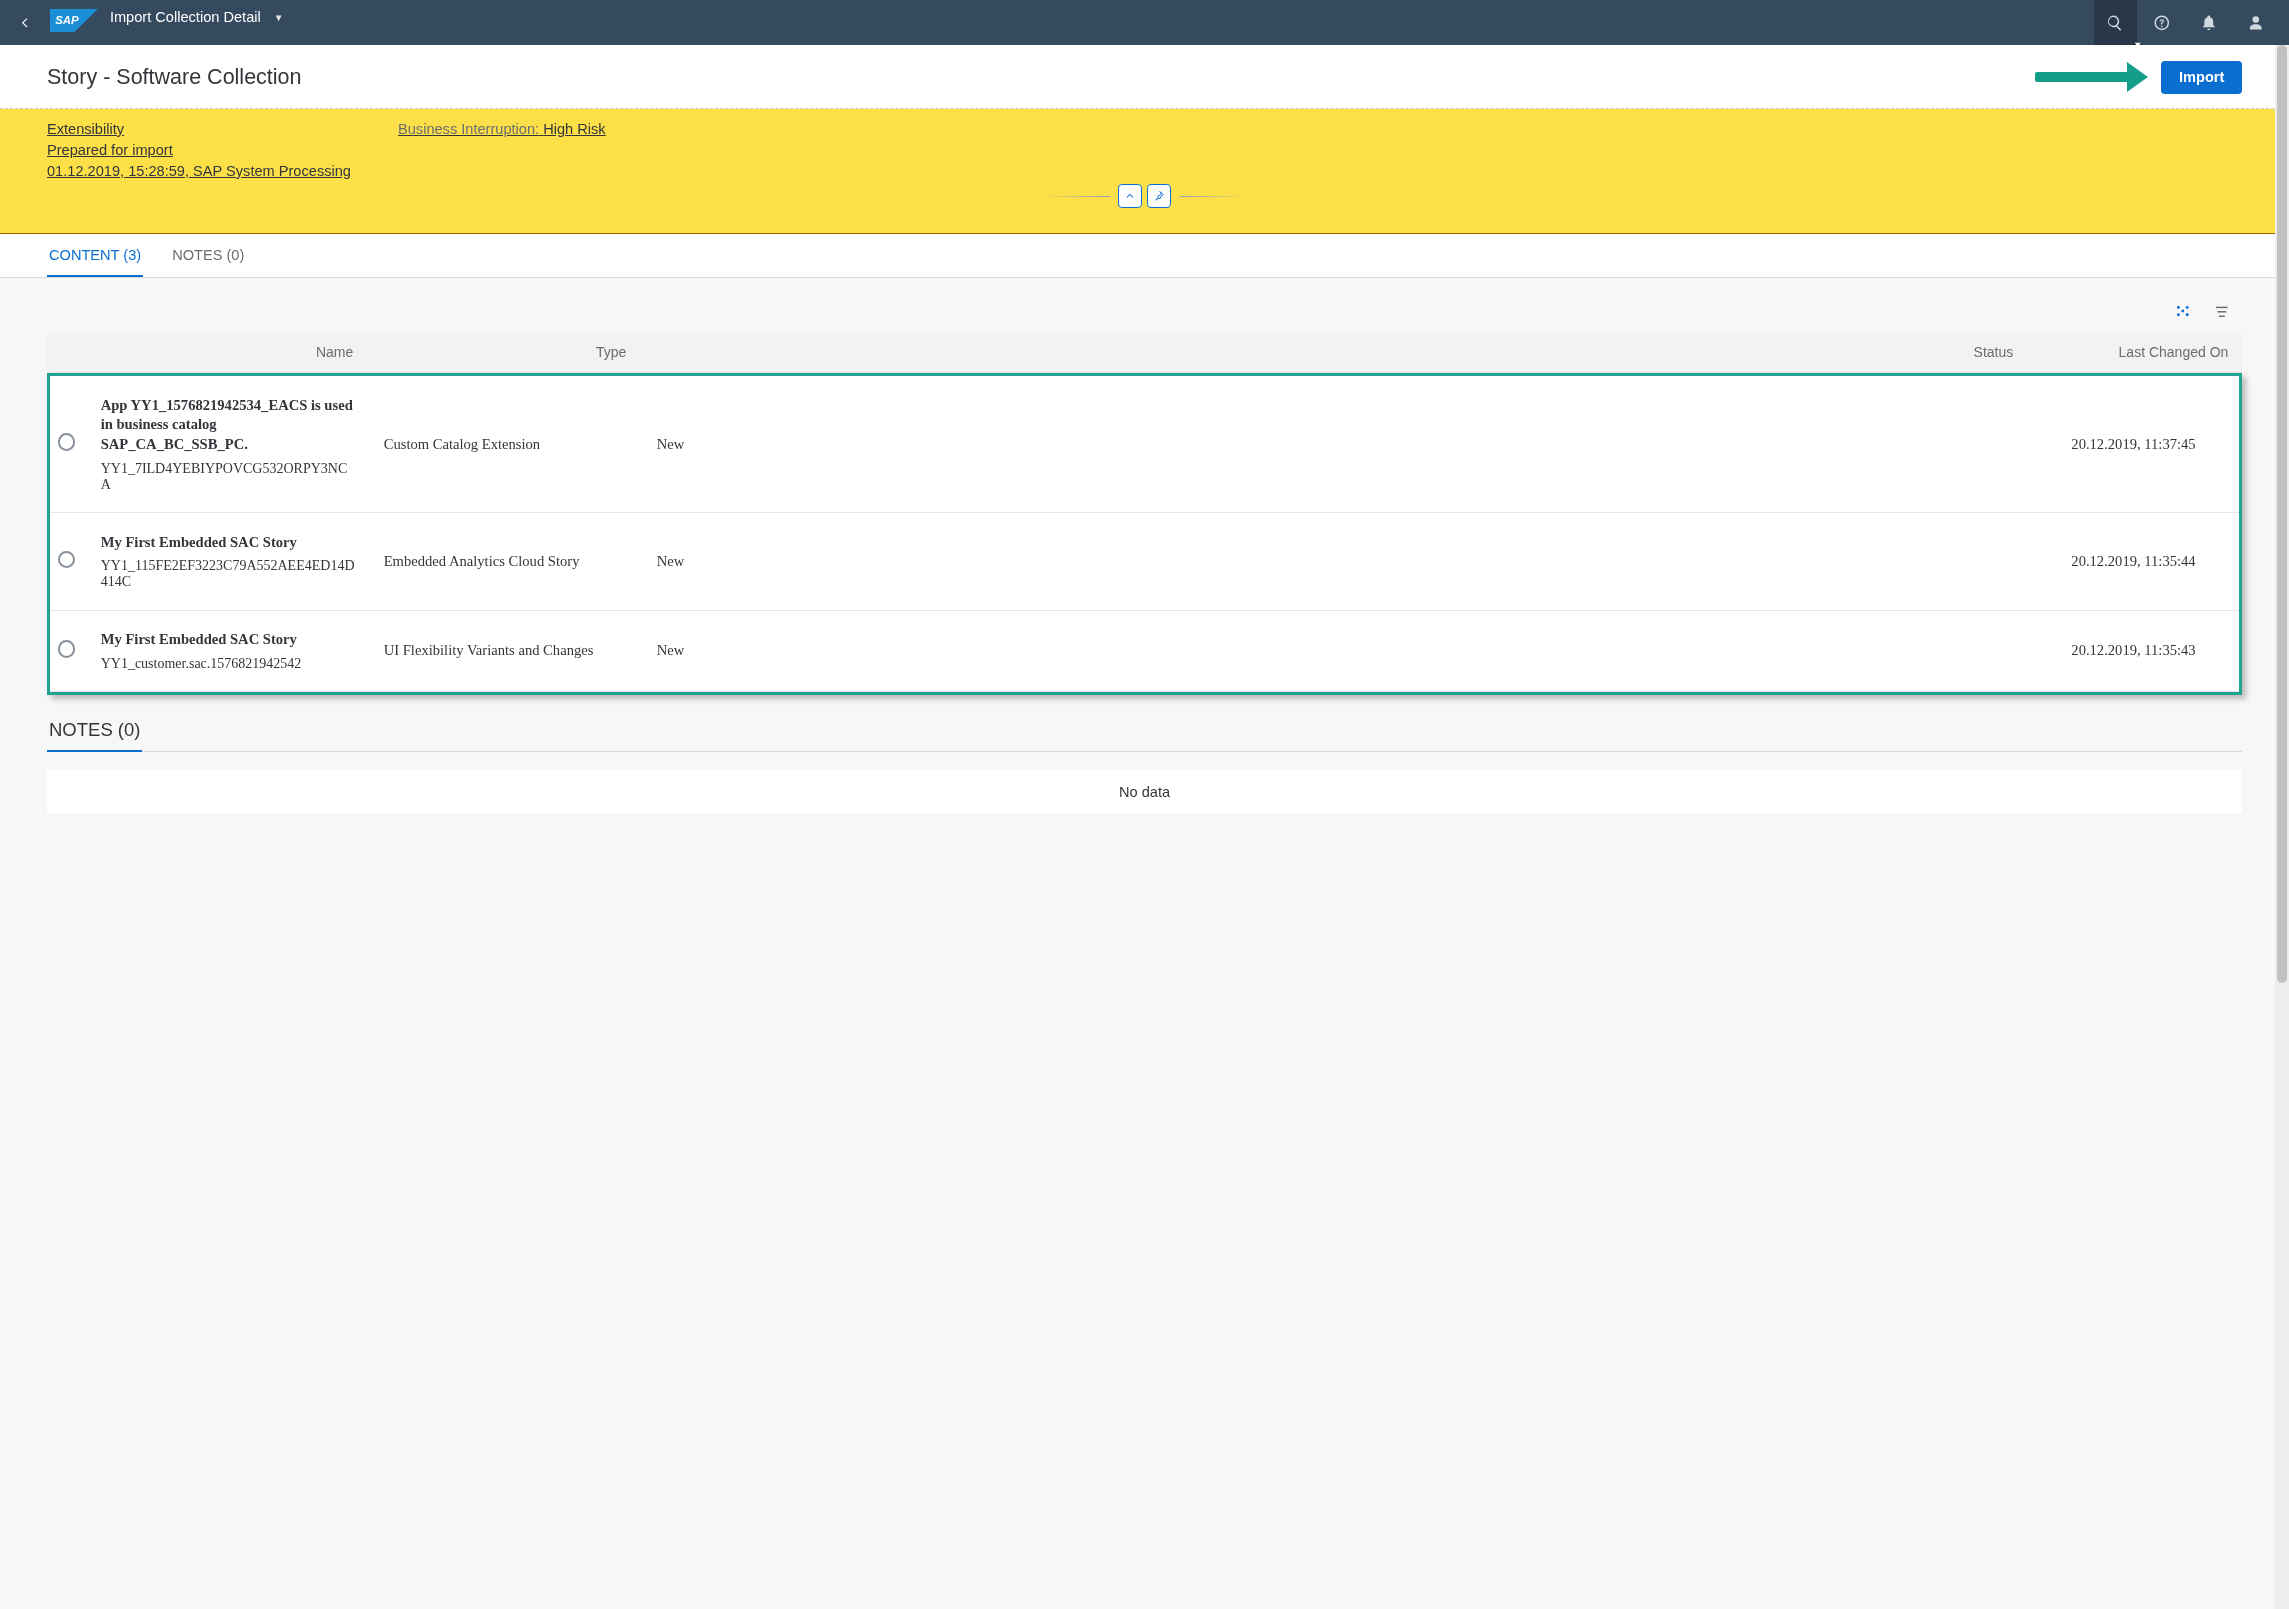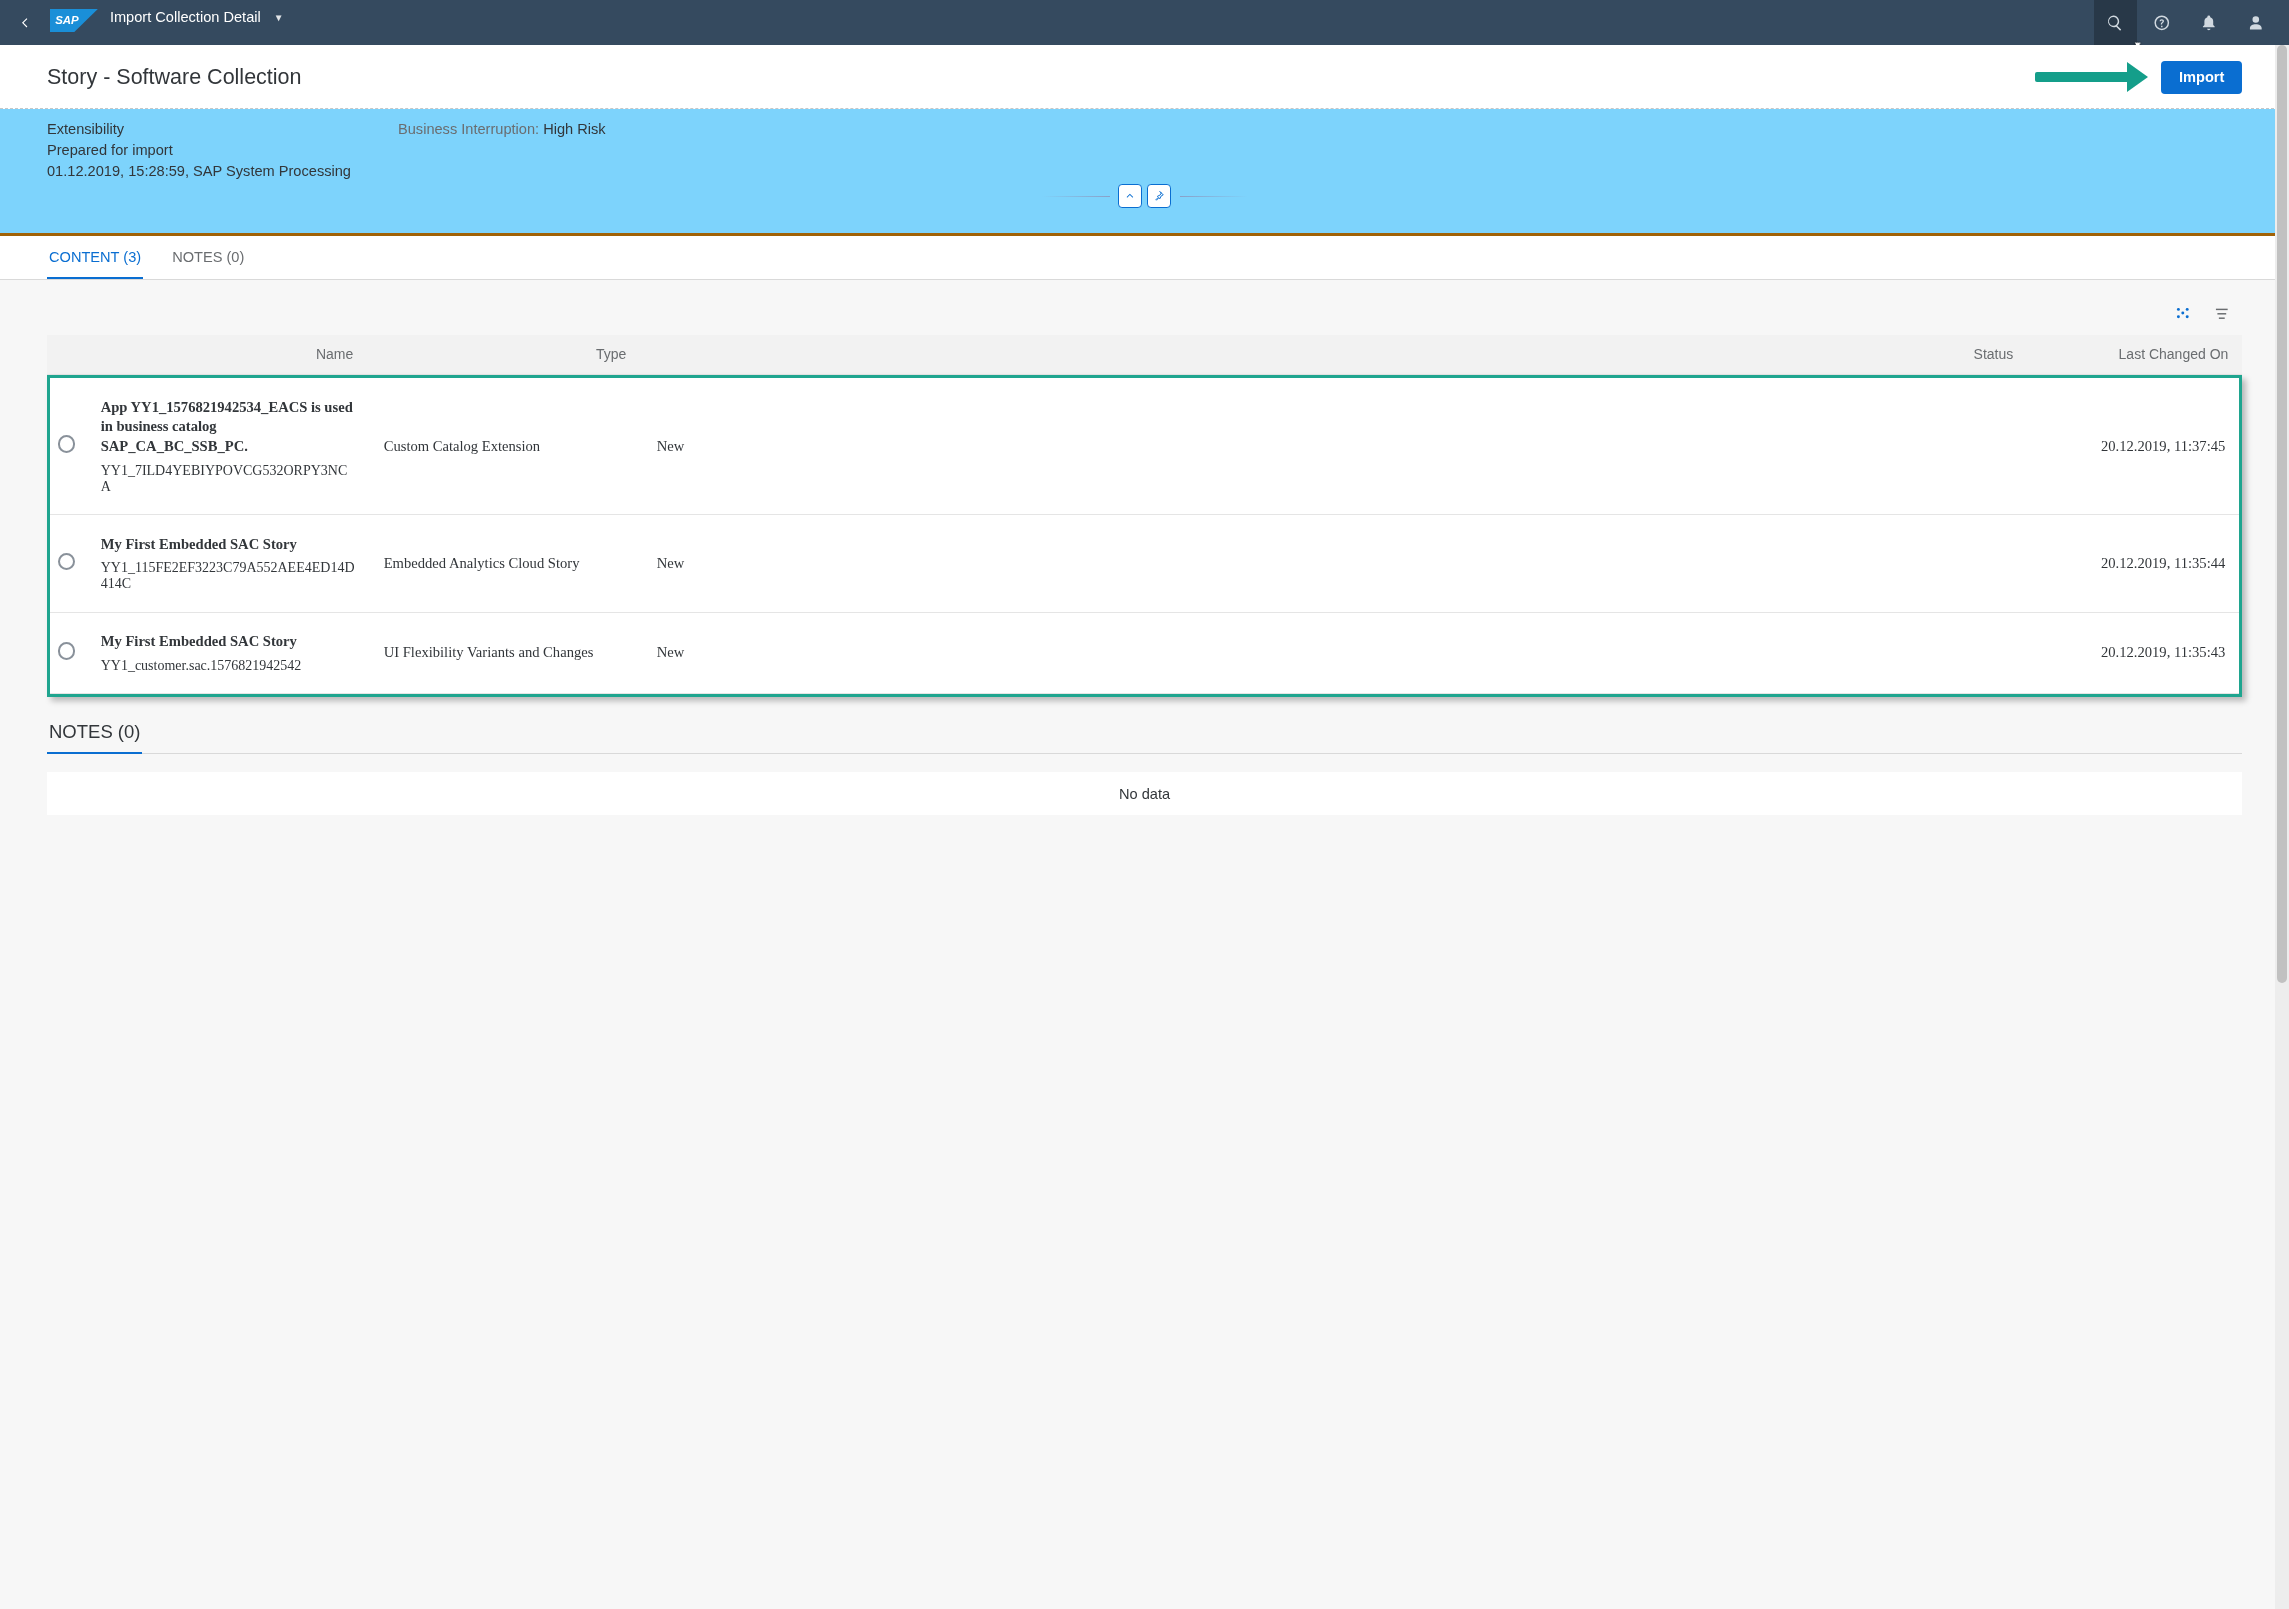--- a/index.html
+++ b/index.html
@@ -24,21 +24,21 @@
   }
 
   .page-header { background: #fff; border-bottom: 1px dashed #c7c7c7; padding: 15.6px 47px 13.7px 47px; display: flex; align-items: center; position: relative; }
   .page-heading { font-size: 21.5px; font-weight: 400; color: #32363a; }
   .import-arrow { margin-left: auto; display: flex; align-items: center; }
   .arrow-shape { position: relative; height: 17.6px; display: flex; align-items: center; }
   .arrow-bar { width: 94px; height: 9.8px; background: #149e8a; border-radius: 2px; }
   .arrow-head { width: 0; height: 0; border-top: 15.6px solid transparent; border-bottom: 15.6px solid transparent; border-left: 21.5px solid #149e8a; margin-left: -2px; }
   .import-btn { background: #0a6ed1; color: #fff; border: none; padding: 8.8px 17.6px; border-radius: 3.9px; font-size: 14.6px; font-weight: 600; cursor: pointer; margin-left: 13.7px; }
 
-  .info-block { background: #7dd3fc; padding: 9.8px 47px 25px 47px; border-bottom: 3px solid #a16207; }
+  .info-block { background: #fde047; padding: 9.8px 47px 25px 47px; border-bottom: 1px solid #a16207; text-decoration: underline; }
   .info-row { display: flex; gap: 39px; }
   .info-col { flex: 0 0 auto; }
   .info-col.col1 { width: 312px; }
   .info-col.col2 { width: 312px; }
   .info-col.col3 { width: 312px; }
   .info-line { font-size: 14.6px; color: #32363a; line-height: 1.45; }
   .info-label { color: #6a6d70; }
   .collapse-ctrl { display: flex; justify-content: center; margin-top: 2px; position: relative; }
   .collapse-ctrl::before, .collapse-ctrl::after {
     content: ""; position: absolute; top: 50%; width: 68px; height: 1px; background: #8aa0c7;
@@ -57,21 +57,21 @@
   .tb-icon { width: 21.5px; height: 21.5px; display: flex; align-items: center; justify-content: center; cursor: pointer; color: #0a6ed1; }
   .tb-icon svg { width: 17.6px; height: 17.6px; fill: #0a6ed1; }
   .tb-icon.grey svg { fill: #6a6d70; }
 
   .tbl { width: 100%; border-collapse: collapse; background: #fff; }
   .tbl thead th { text-align: right; font-weight: 400; color: #6a6d70; font-size: 14px; padding: 11.7px 13.7px; background: #f2f2f2; border-bottom: 1px solid #e5e5e5; }
   .tbl thead th.last { text-align: right; }
   .tbl td { padding: 19.5px 13.7px; border-bottom: 1px solid #e5e5e5; vertical-align: middle; font-size: 14.6px; color: #32363a; font-family: Liberation Serif, serif; }
   .tbl td.radio-cell { width: 37px; padding-left: 7.8px; padding-right: 3.9px; vertical-align: middle; }
   .tbl td.name-cell { width: 283px; }
-  .tbl td.date-cell { text-align: right; white-space: nowrap; }
+  .tbl td.date-cell { text-align: center; white-space: nowrap; }
   .name-primary { font-weight: 700; font-size: 14.6px; line-height: 1.35; margin-bottom: 5.9px; }
   .name-secondary { font-size: 14px; color: #32363a; word-break: break-all; }
   .radio-circle { width: 17.6px; height: 17.6px; border: 2px solid #89919a; border-radius: 50%; display: inline-block; cursor: pointer; }
 
   .tbody-wrap {
     border: 3.9px solid #1fa58f;
     border-top-width: 3.9px;
     box-shadow: 3.9px 3.9px 5.9px rgba(0,0,0,0.25);
     background:#fff;
   }

